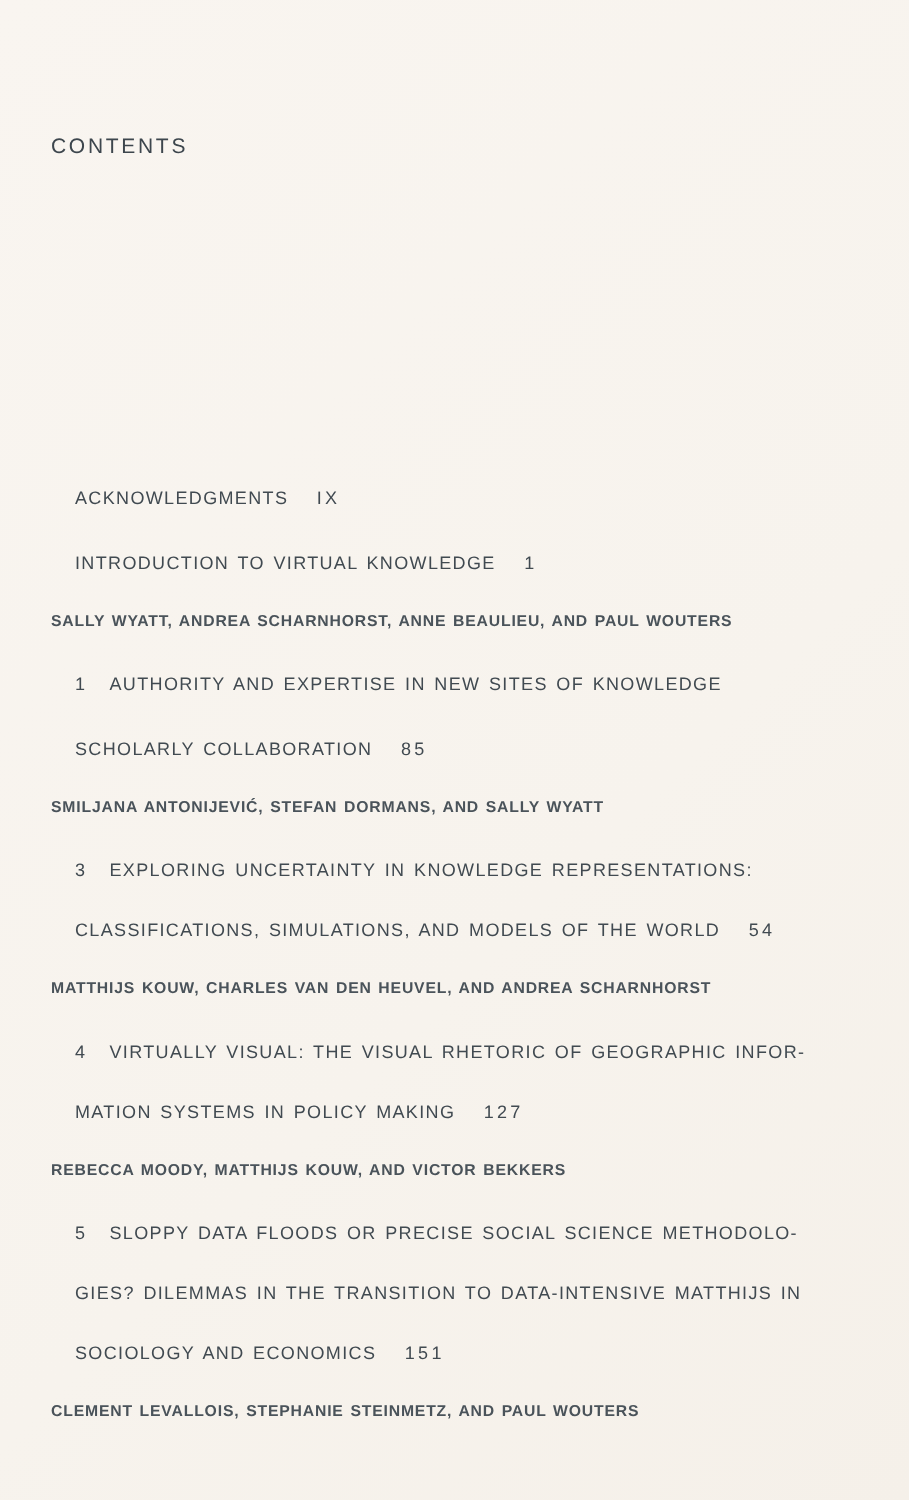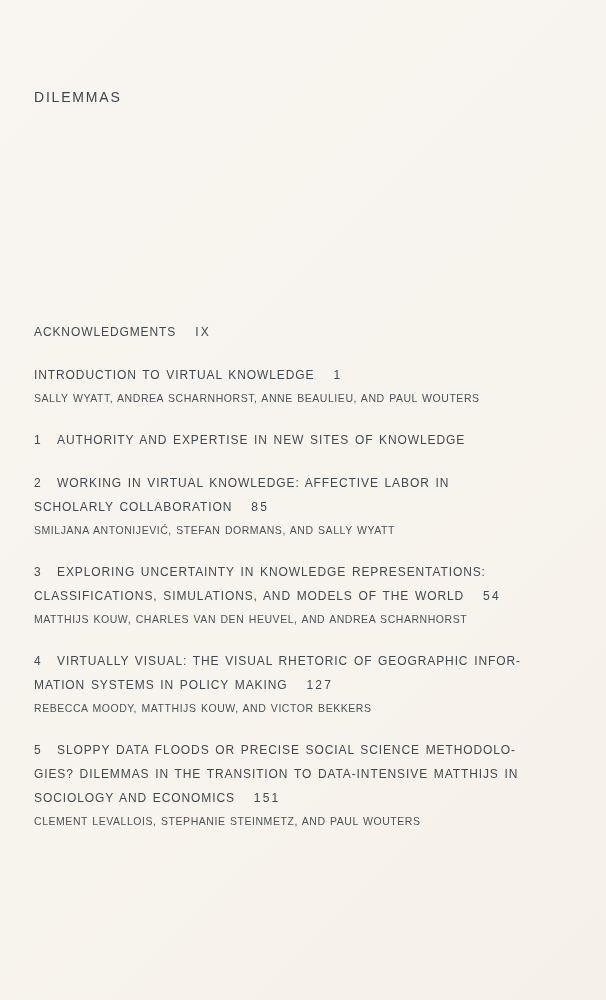--- a/index.html
+++ b/index.html
@@ -27,72 +27,71 @@
     color: #3d464d;
     line-height: 17px;
   }
   .toc {
     margin-top: 214px;
   }
   .entry {
     margin: 0 0 19px 0;
   }
   .line {
-    margin: 0;
+    margin: 16px;
     font-size: 12px;
     font-weight: 400;
     line-height: 24px;
     letter-spacing: 0.9px;
     word-spacing: 1.5px;
     white-space: nowrap;
     color: #414a51;
   }
   .chnum {
     display: inline-block;
     width: 23px;
   }
   .pg {
     margin-left: 19px;
     letter-spacing: 2.2px;
   }
   .authors {
     margin: 0;
     font-size: 10.5px;
-    font-weight: 400;
+    font-weight: 700;
     line-height: 22px;
     letter-spacing: 0.55px;
     word-spacing: 1px;
     white-space: nowrap;
     color: #4a535a;
   }
 </style>
 </head>
 <body>
 
 <div class="page">
 
-  <h1 class="page-title">DILEMMAS</h1>
+  <h1 class="page-title">CONTENTS</h1>
 
   <section class="toc">
 
     <div class="entry">
       <p class="line"><span>ACKNOWLEDGMENTS</span><span class="pg">IX</span></p>
     </div>
 
     <div class="entry">
       <p class="line"><span>INTRODUCTION TO VIRTUAL KNOWLEDGE</span><span class="pg">1</span></p>
       <p class="authors">SALLY WYATT, ANDREA SCHARNHORST, ANNE BEAULIEU, AND PAUL WOUTERS</p>
     </div>
 
     <div class="entry">
       <p class="line"><span class="chnum">1</span><span>AUTHORITY AND EXPERTISE IN NEW SITES OF KNOWLEDGE</span></p>
     </div>
 
     <div class="entry">
-      <p class="line"><span class="chnum">2</span><span>WORKING IN VIRTUAL KNOWLEDGE: AFFECTIVE LABOR IN</span></p>
       <p class="line"><span>SCHOLARLY COLLABORATION</span><span class="pg">85</span></p>
       <p class="authors">SMILJANA ANTONIJEVIĆ, STEFAN DORMANS, AND SALLY WYATT</p>
     </div>
 
     <div class="entry">
       <p class="line"><span class="chnum">3</span><span>EXPLORING UNCERTAINTY IN KNOWLEDGE REPRESENTATIONS:</span></p>
       <p class="line"><span>CLASSIFICATIONS, SIMULATIONS, AND MODELS OF THE WORLD</span><span class="pg">54</span></p>
       <p class="authors">MATTHIJS KOUW, CHARLES VAN DEN HEUVEL, AND ANDREA SCHARNHORST</p>
     </div>
 

